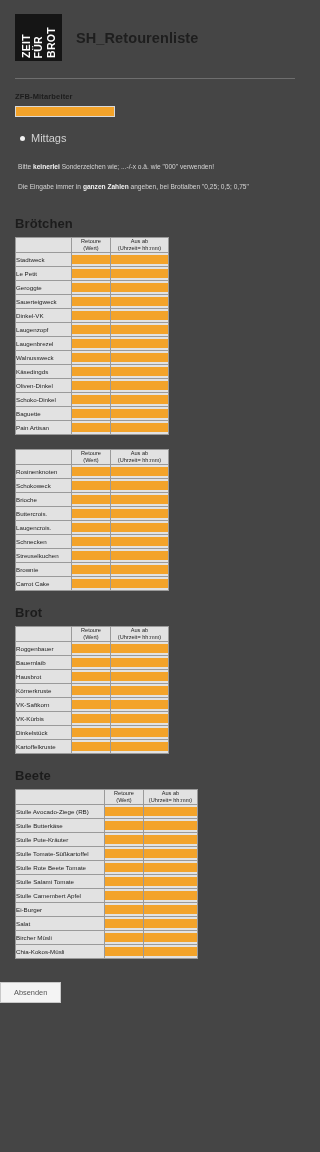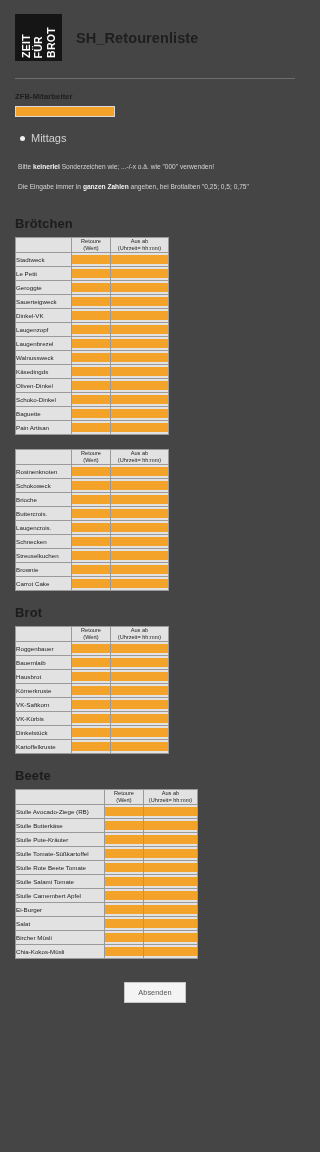--- a/index.html
+++ b/index.html
@@ -179,21 +179,21 @@
   .tbl-standard .c-ret   { width: 38px; }
   .tbl-standard .c-aus   { width: 57px; }
 
   .tbl-wide .c-label { width: 88px; }
   .tbl-wide .c-ret   { width: 38px; }
   .tbl-wide .c-aus   { width: 53px; }
 
   
   .submit-wrap {
     display: flex;
-    justify-content: center;
+    justify-content: flex-start;
     padding-top: 23px;
   }
   .submit-btn {
     background: #f4f4f4;
     border: 1px solid #c8c8c8;
     color: #555555;
     font-size: 7.4px;
     font-family: "Liberation Sans", sans-serif;
     padding: 5px 13px;
     cursor: pointer;

